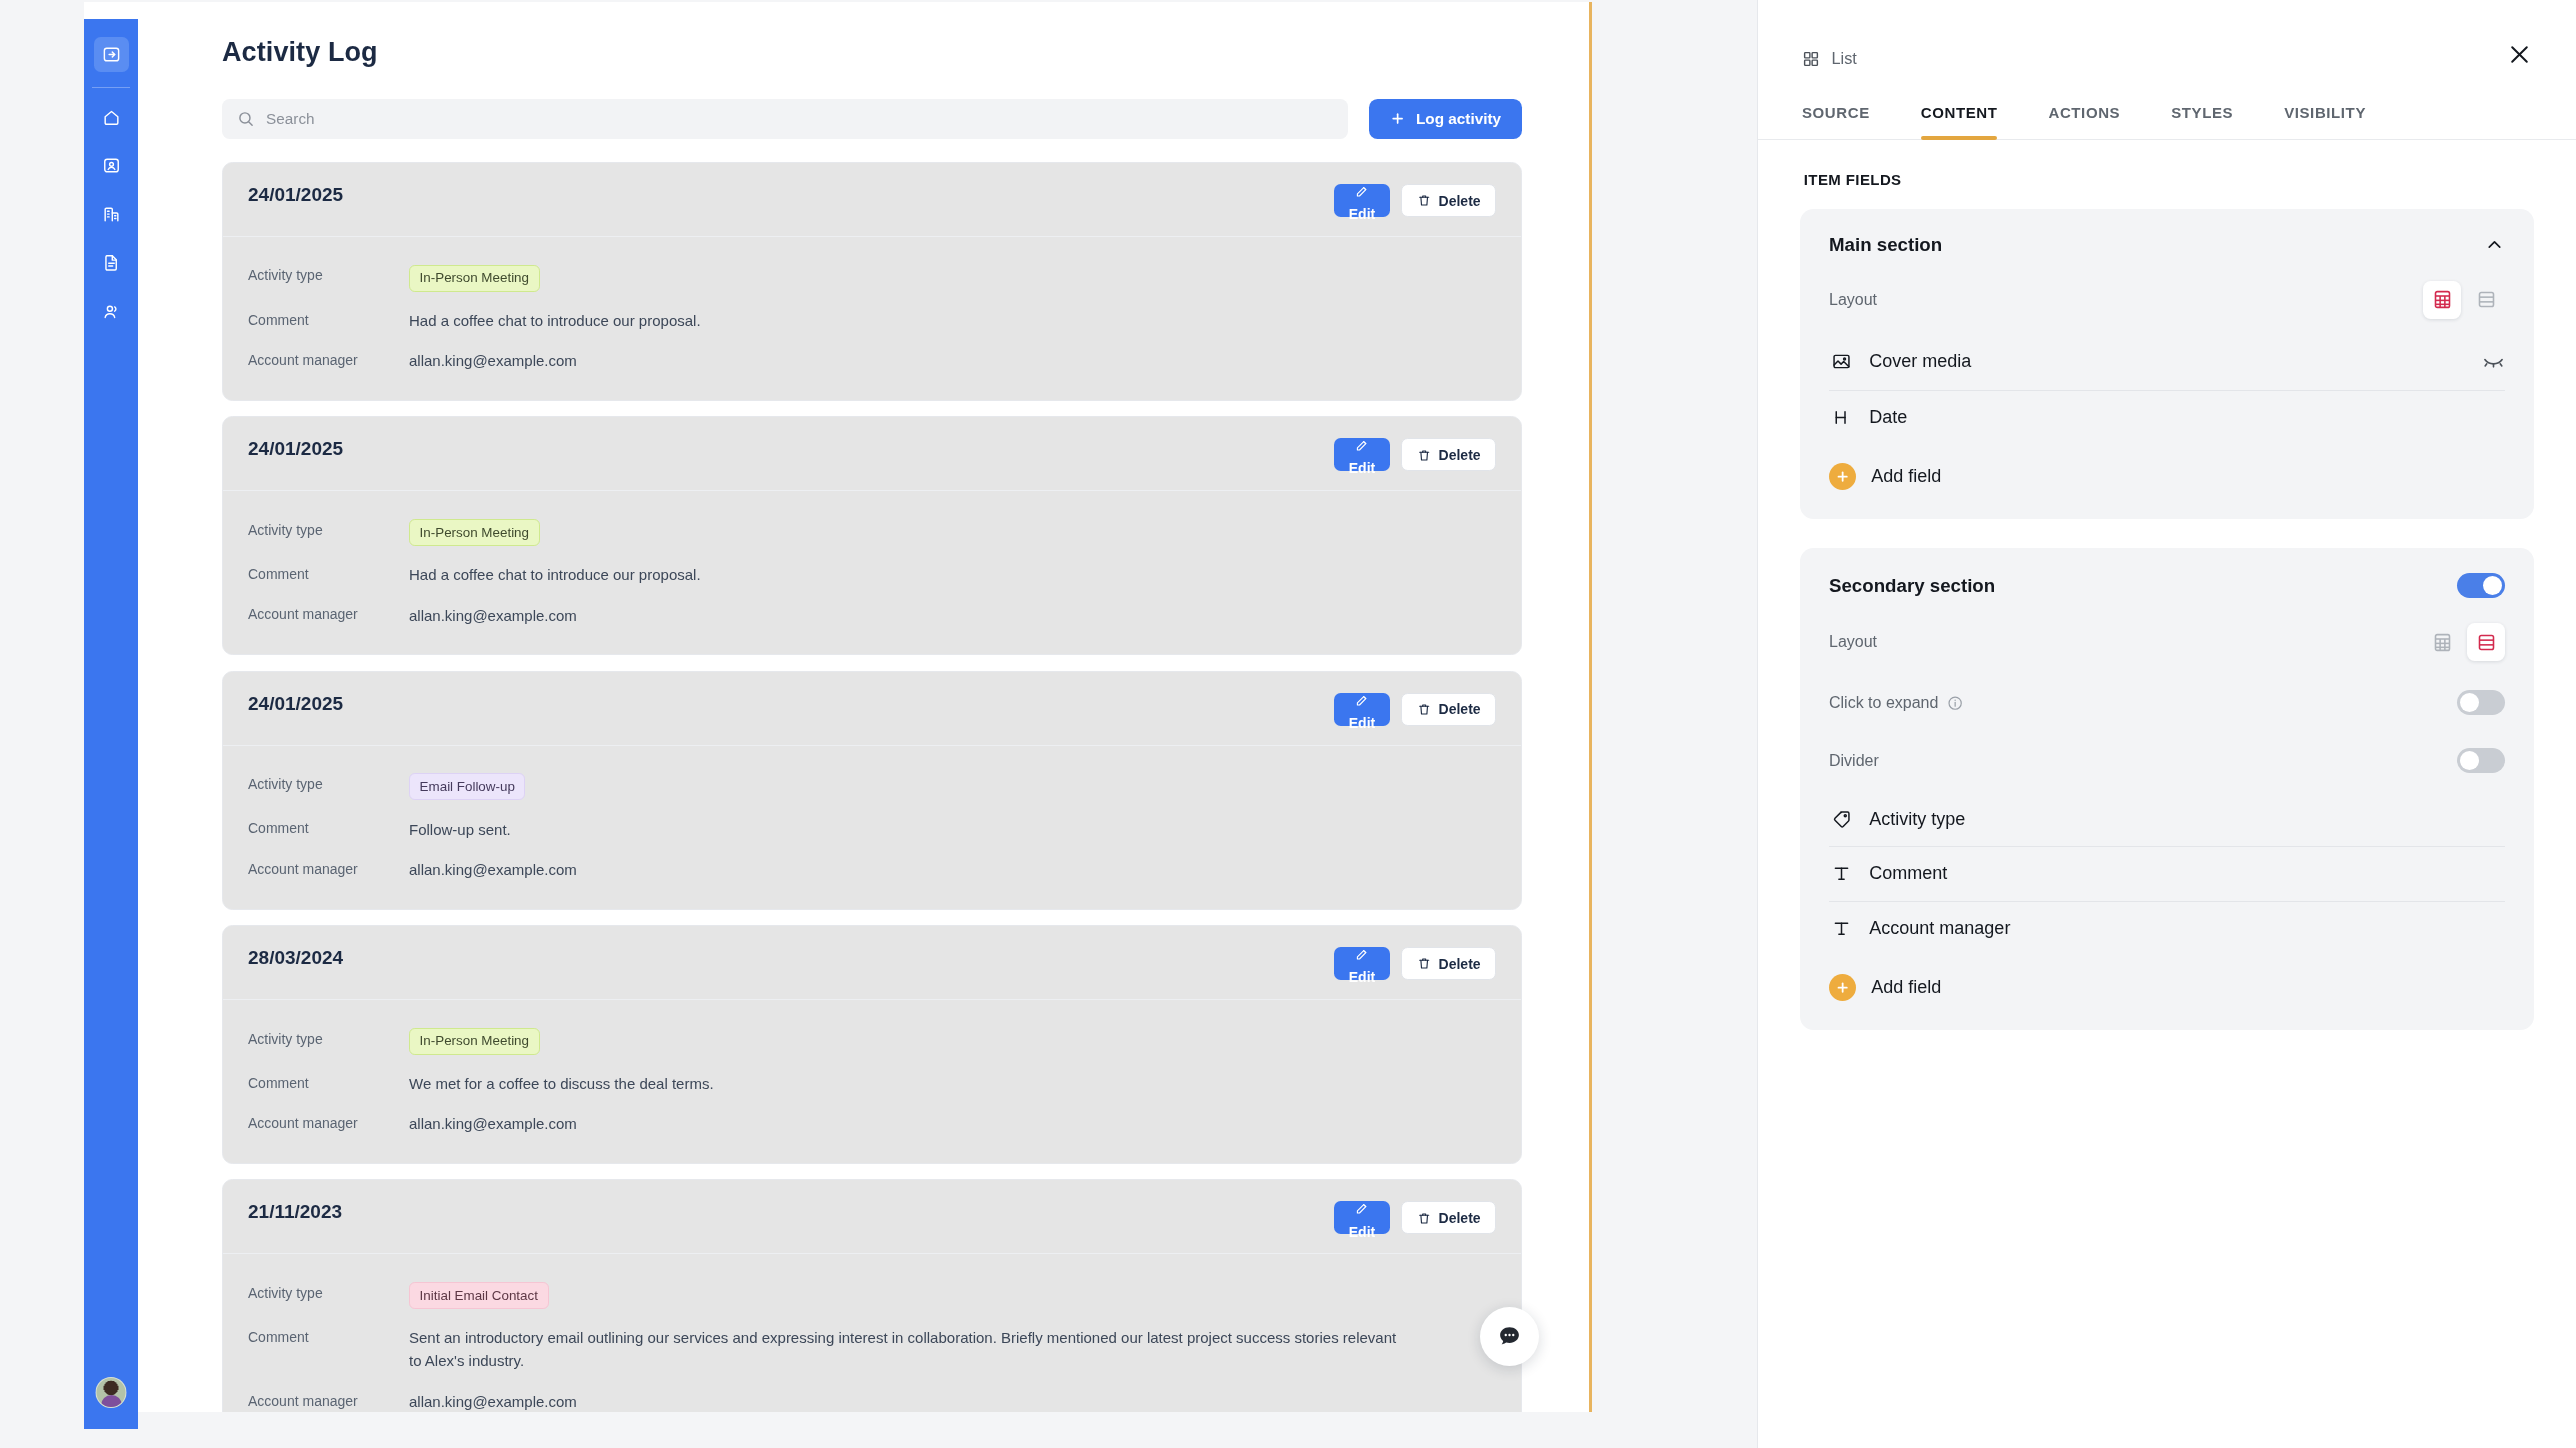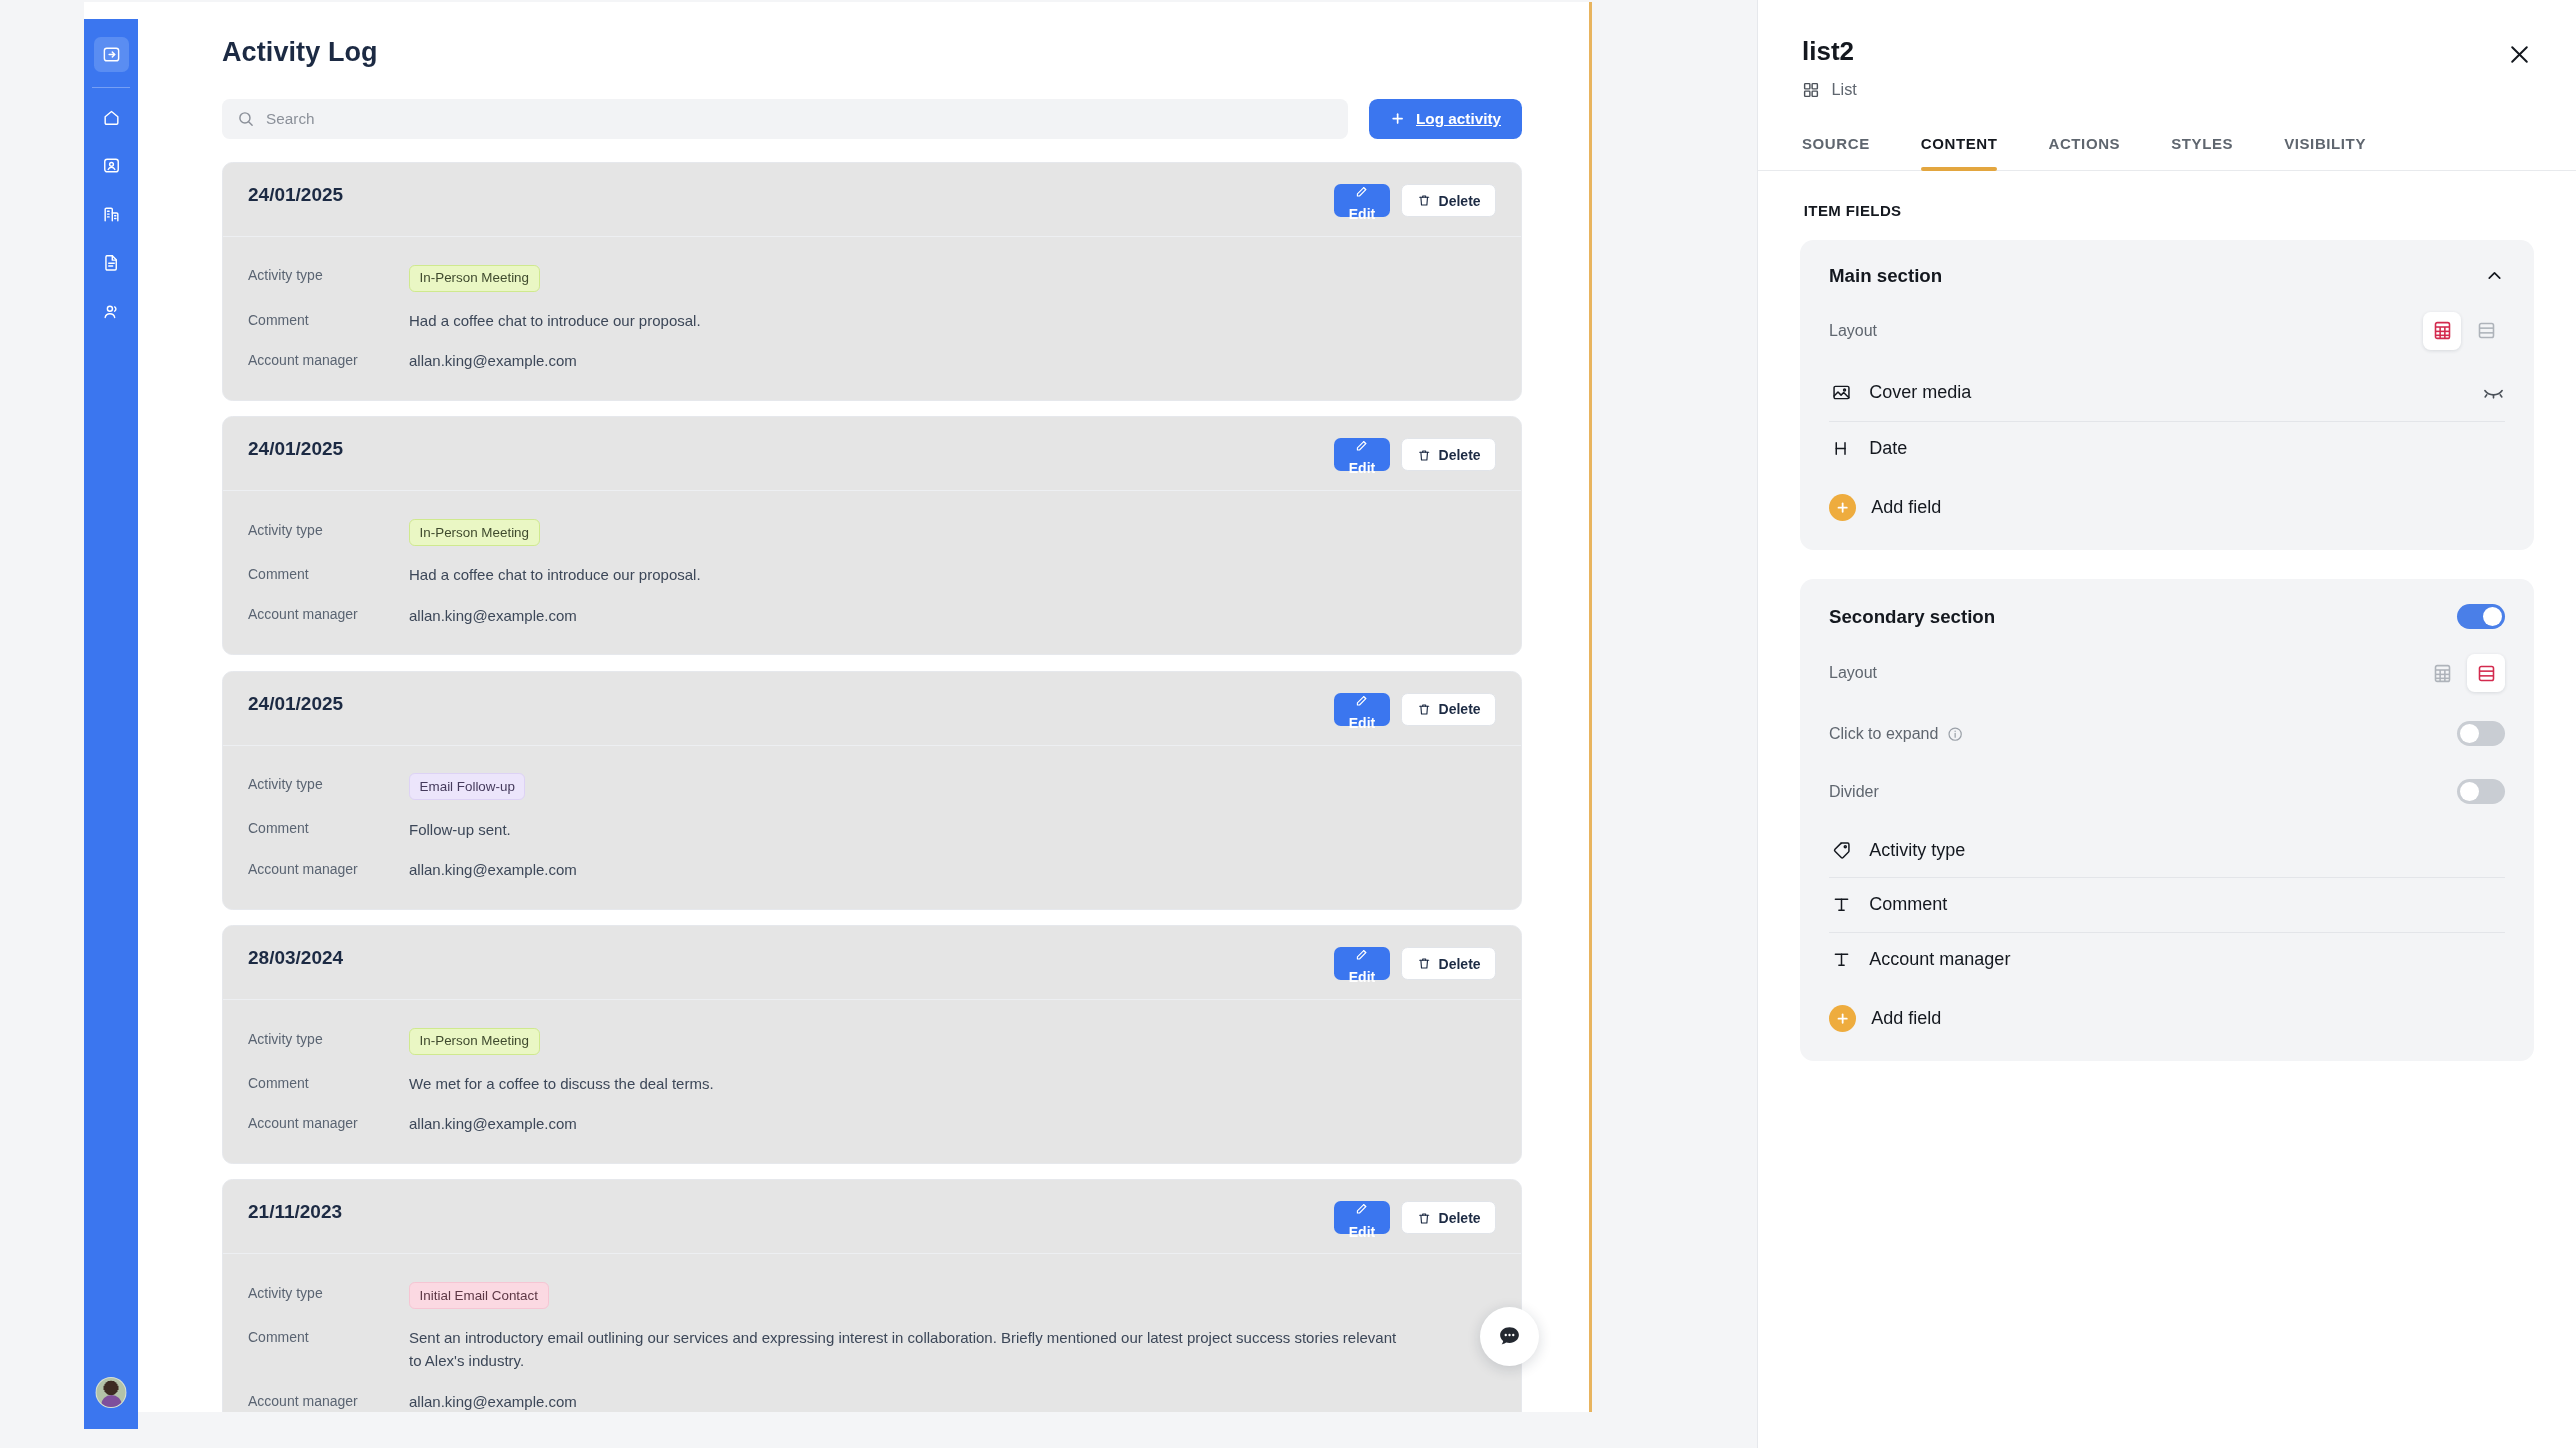--- a/index.html
+++ b/index.html
@@ -65,21 +65,20 @@
   .search-box {
     flex: 1; height: 40px; background: #f2f3f5; border-radius: 7.7px;
     display: flex; align-items: center; padding: 0 15.3px; gap: 11.5px;
   }
   .search-ph { font-size: 15.3px; color: #8b9099; }
   .btn-log {
     height: 40px; background: #3b76ef; color: #fff; border: none;
     border-radius: 8.6px; padding: 0 21px; font-size: 15.3px; font-weight: 600;
     display: flex; align-items: center; gap: 11px; cursor: pointer;
     font-family: "Liberation Sans", sans-serif;
-    text-decoration: underline;
   }
 
   .cards { margin-top: 23px; }
   .card {
     background: #e5e5e5; border: 1px solid #e6e8ec; border-radius: 10.5px;
     margin-bottom: 15.3px; overflow: hidden;
   }
   .card-head {
     display: flex; align-items: flex-start; justify-content: space-between;
     padding: 21px 25px 19px 25px;
@@ -481,21 +480,20 @@
               <path d="M16 6.2a3.1 3.1 0 0 1 0 5.4"></path>
           </svg>
         </div>
       </div>
       <div class="sb-avatar"></div>
     </div>
   </div>
 
   <div class="panel">
     <div class="panel-head">
-      <div class="panel-title">list2</div>
       <div class="panel-sub">
         <span>
           <svg width="18" height="18" viewBox="0 0 24 24" fill="none" stroke="#4b5159" stroke-width="1.9">
             <rect x="3.5" y="3.5" width="7" height="7" rx="1"></rect>
               <rect x="13.5" y="3.5" width="7" height="7" rx="1"></rect>
             <rect x="3.5" y="13.5" width="7" height="7" rx="1"></rect>
               <rect x="13.5" y="13.5" width="7" height="7" rx="1"></rect>
           </svg>
         </span>
         <span class="panel-sub-txt">List</span>

